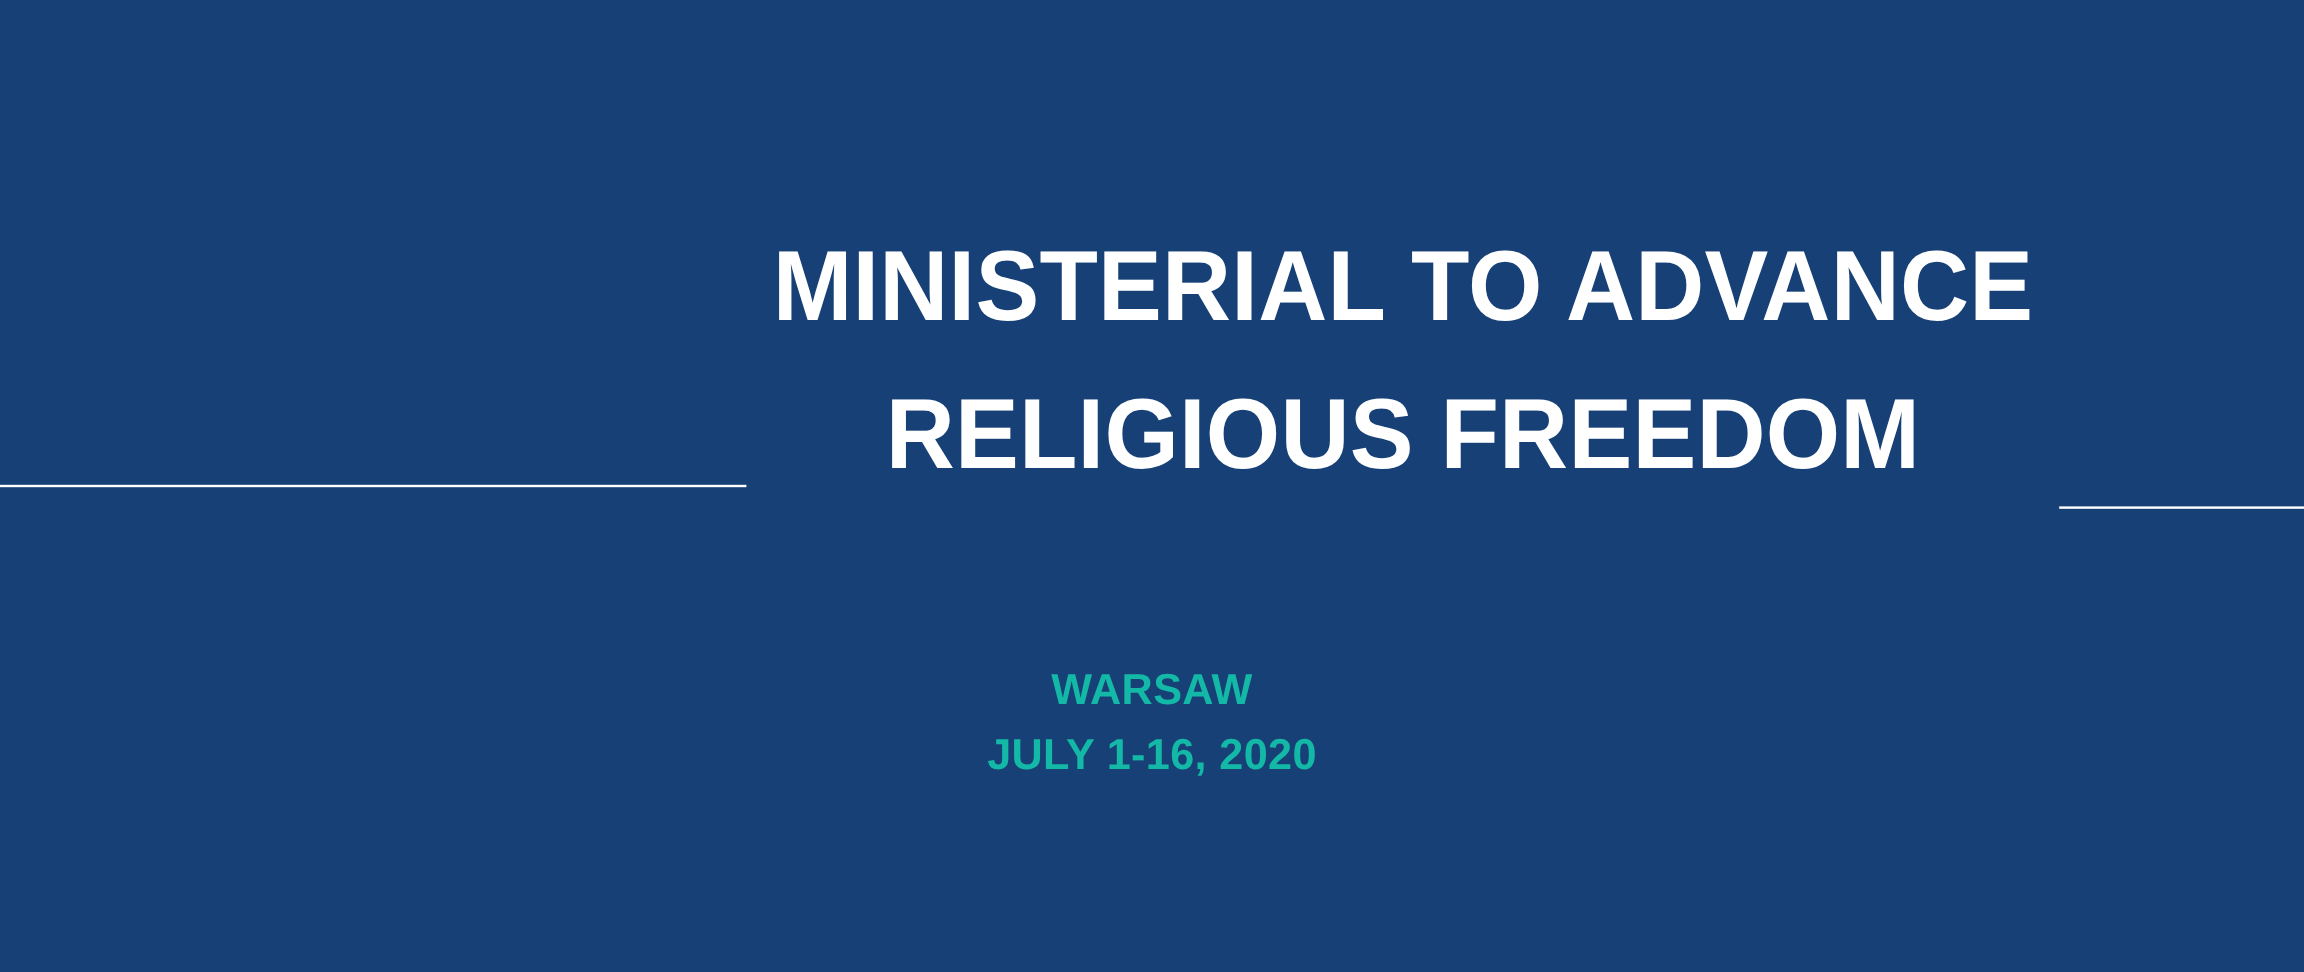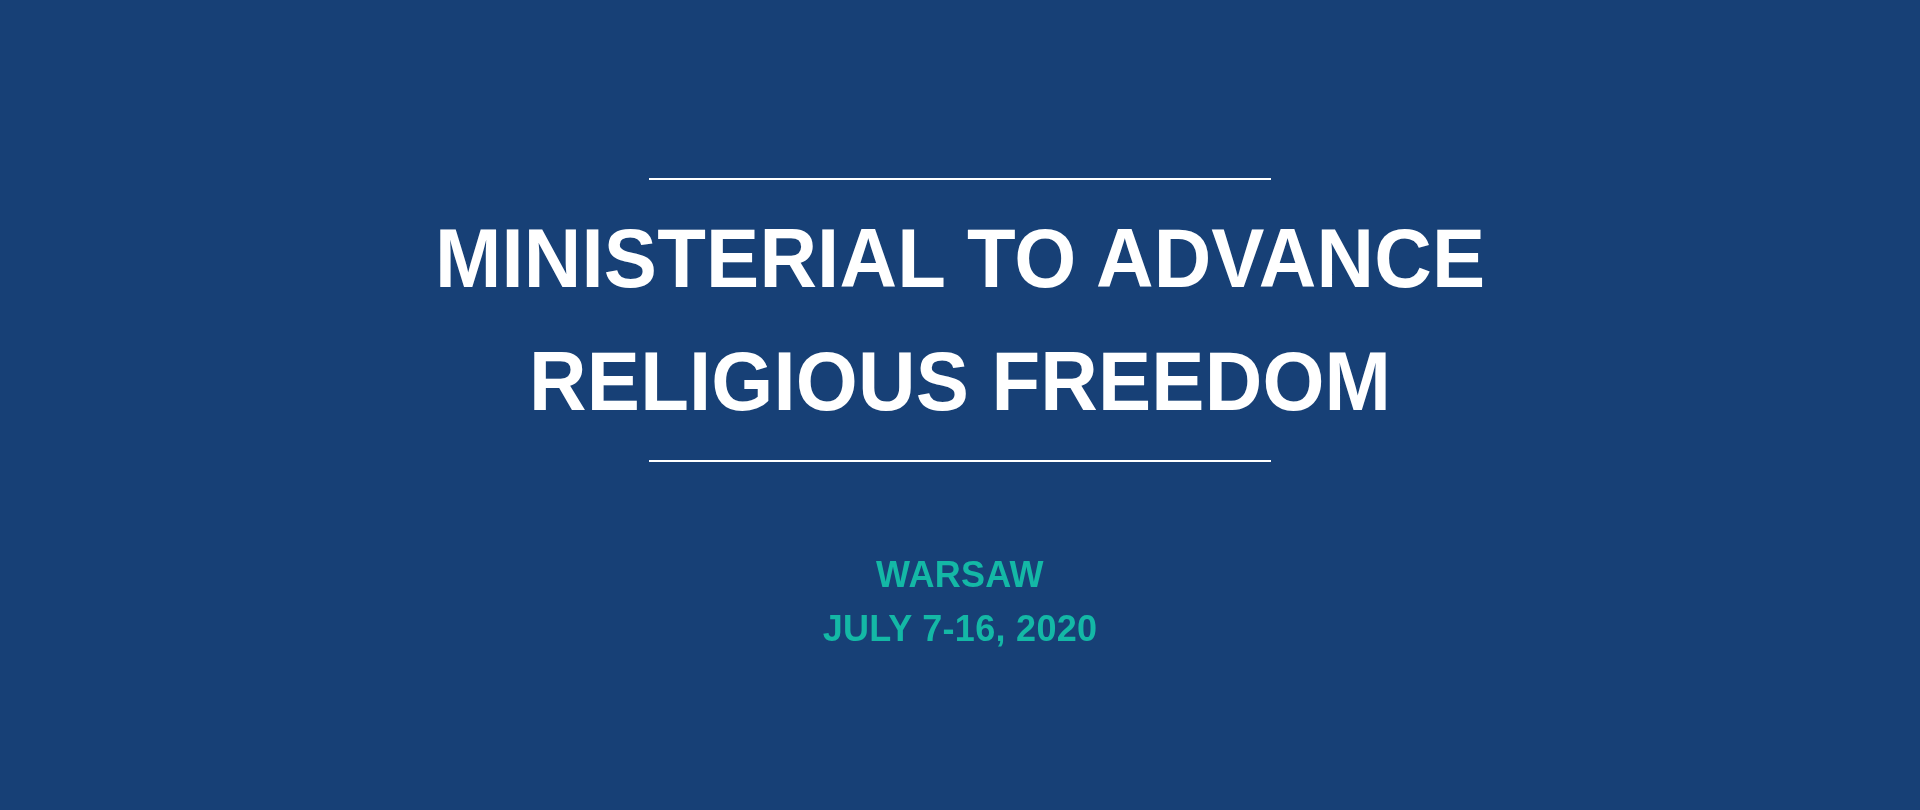--- a/index.html
+++ b/index.html
@@ -24,22 +24,22 @@
     background: #174076;
   }
 
   
   .title-block {
     position: absolute;
     left: 0;
     right: 0;
     top: 178px;
     display: flex;
-    flex-direction: column;
-    align-items: center;
+    flex-direction: row;
+    align-items: flex-end;
   }
 
   .rule {
     width: 622px;
     height: 2px;
     background: #ffffff;
     flex: 0 0 auto;
   }
 
   .rule-top   { margin-bottom: 18px; }
@@ -95,16 +95,16 @@
       <span class="title-line">MINISTERIAL TO ADVANCE</span>
       <span class="title-line">RELIGIOUS FREEDOM</span>
     </h1>
 
     <div class="rule rule-bottom"></div>
 
   </div>
 
   <div class="subtitle-block">
     <span class="subtitle-line">WARSAW</span>
-    <span class="subtitle-line">JULY 7-16, 2020</span>
+    <span class="subtitle-line">JULY 1-16, 2020</span>
   </div>
 
 </div>
 
 </body></html>

